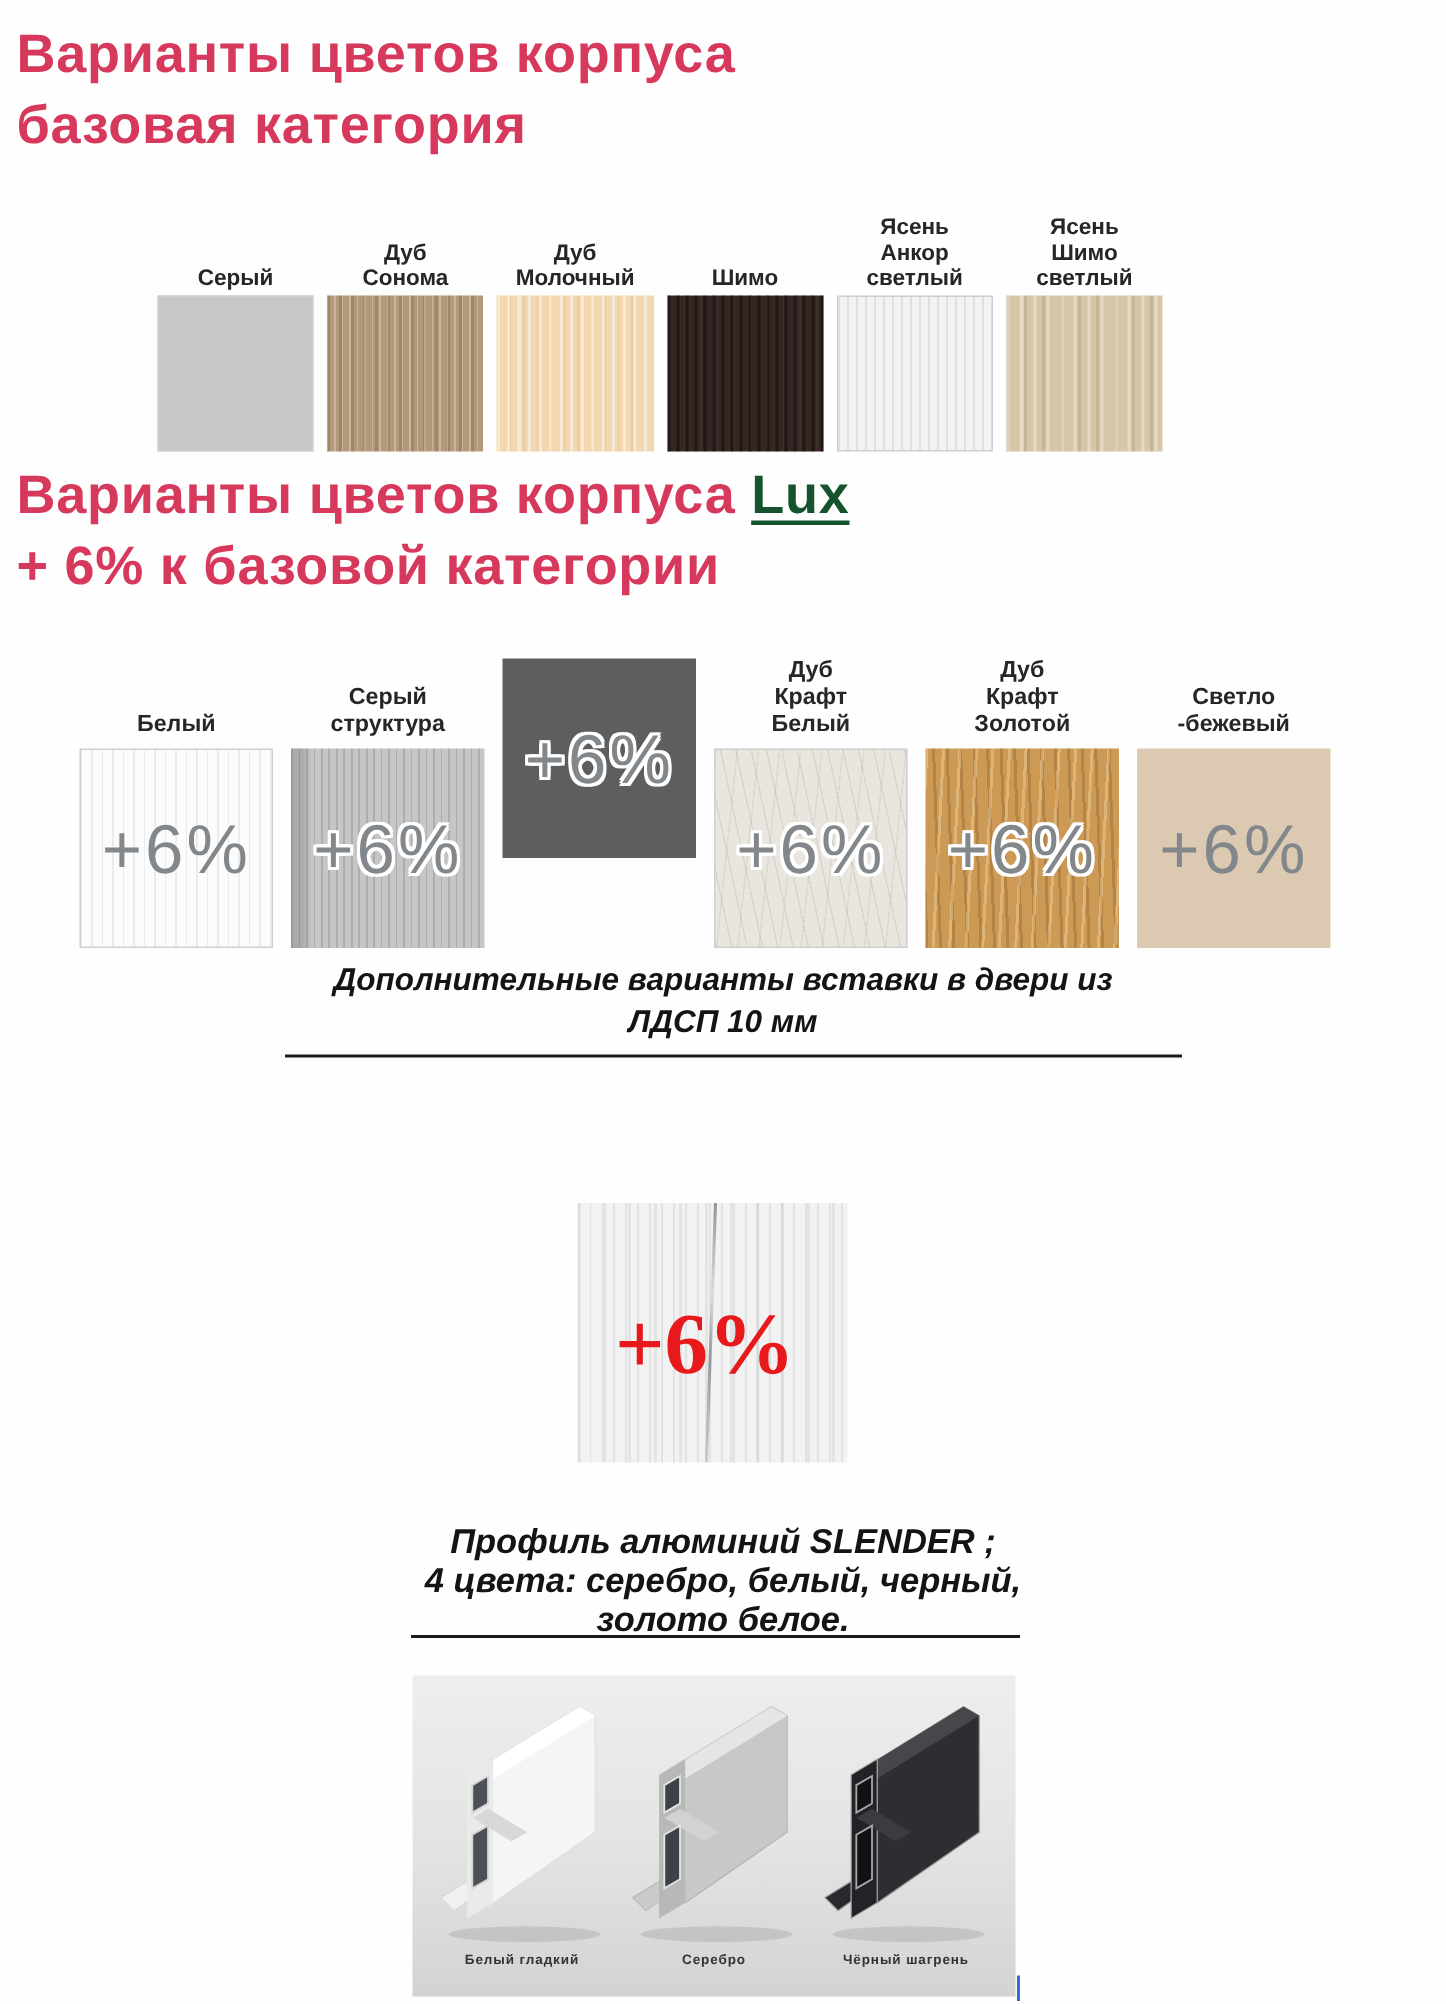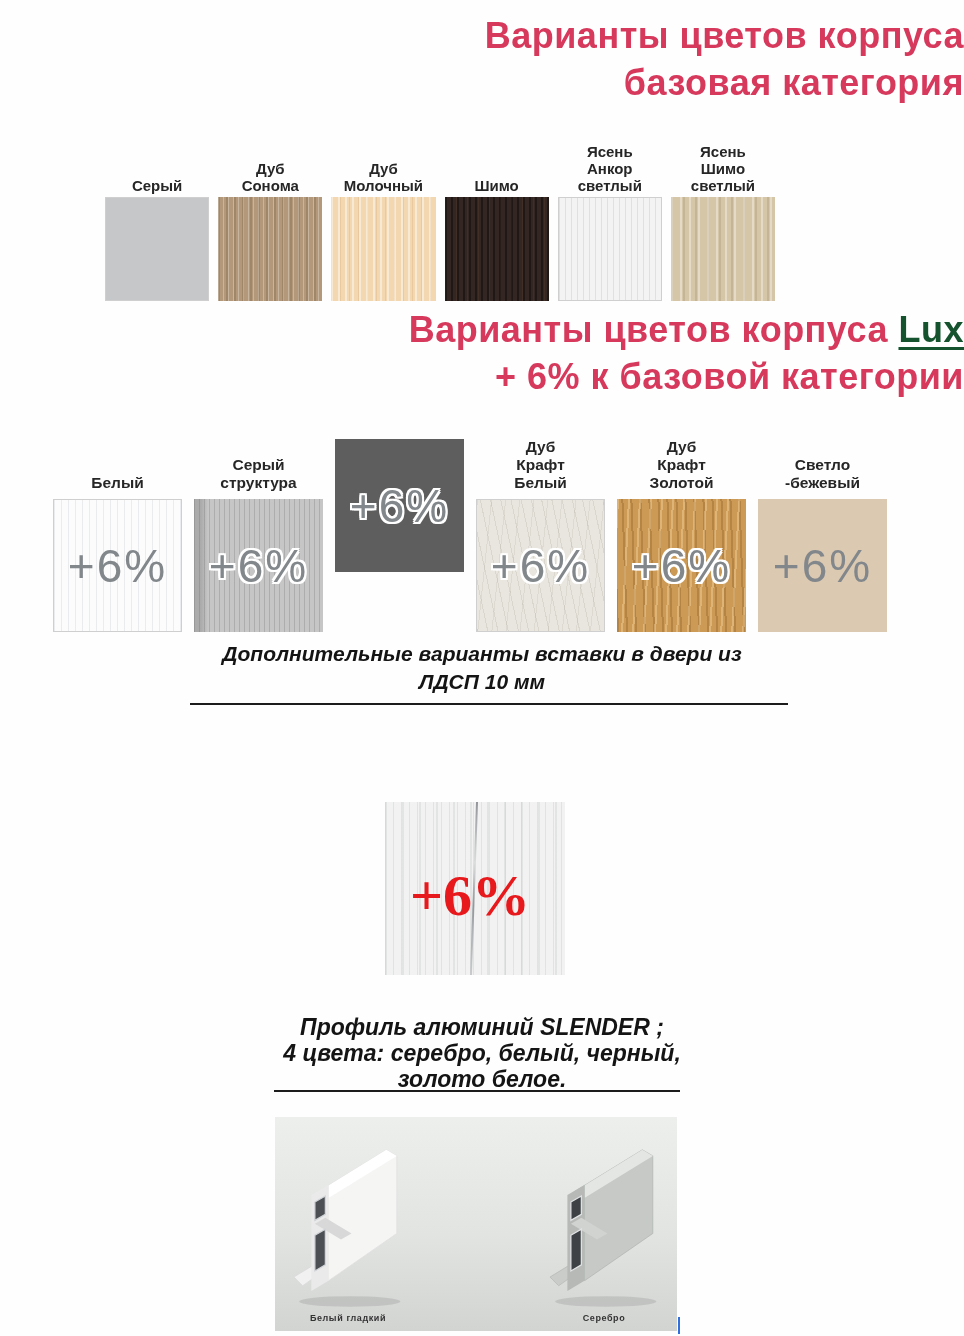--- a/index.html
+++ b/index.html
@@ -4,21 +4,21 @@
 <style>
   html,body { margin:0; padding:0; background:#ffffff; }
   .page {
     position:relative; width:964px; height:1336px; background:#fefefe;
     font-family:"Liberation Sans", sans-serif; overflow:hidden;
   }
   .pre { white-space:pre-line; }
 
   
   .big-title {
-    position:absolute; left:0; right:0; text-align:right;
+    position:absolute; left:11px; right:0; text-align:left;
     font-size:36px; font-weight:bold; line-height:47px; letter-spacing:0.5px;
   }
   .title-1 { top:12px; }
   .title-2 { top:306px; }
   .lux-underline { text-decoration:underline; text-underline-offset:5px; text-decoration-thickness:2.5px; }
 
   
   .swatch-row { position:absolute; display:flex; }
   .row-base { left:105px; top:128px; width:670px; gap:9px; }
   .row-lux  { left:53px;  top:412px; width:834px; gap:12px; }
@@ -106,21 +106,21 @@
   .photo {
     position:absolute; left:275px; top:1117px; width:402px; height:214px;
     background:linear-gradient(180deg, #edefed 0%, #e2e4e2 55%, #d2d4d2 100%);
     display:flex; justify-content:space-between; align-items:flex-end;
     padding:0 10px; box-sizing:border-box;
   }
   .profile-fig { display:flex; flex-direction:column; align-items:center; width:126px; }
   .profile-fig svg { width:122px; height:176px; display:block; }
   .profile-caption {
     font-size:9px; font-weight:bold; color:#333333; letter-spacing:0.6px;
-    margin:2px 0 8px 0; text-align:center;
+    margin:2px 0 20px 0; text-align:center;
   }
   .shadow { fill:rgba(40,40,40,0.12); }
   
   .p-white .plate { fill:#f1f1f1; stroke:#d8d8d8; stroke-width:0.8; }
   .p-white .slab  { fill:#f5f5f4; stroke:#e0e0e0; stroke-width:0.8; }
   .p-white .topface { fill:#ffffff; }
   .p-white .cap   { fill:#eaeaea; }
   .p-white .shelf { fill:#d8d8d8; }
   .p-white .hole  { fill:#4c4f54; stroke:#d2d5d8; stroke-width:1.4; }
   
@@ -268,17 +268,30 @@
         <polygon class="plate" points="8,162 44,140 52,148 18,172"></polygon>
         <polygon class="slab" points="36,64 114,16 126,23 126,112 48,166 36,158"></polygon>
         <polygon class="topface" points="36,64 114,16 126,23 48,71"></polygon>
         <polygon class="cap" points="28,68 48,56 48,166 28,178"></polygon>
         <polygon class="hole" points="32,76 44,69 44,90 32,97"></polygon>
         <polygon class="shelf" points="32,101 44,94 74,112 62,119"></polygon>
         <polygon class="hole" points="32,114 44,107 44,148 32,155"></polygon>
       </svg>
       <div class="profile-caption">Серебро</div>
     </div>
+    <div class="profile-fig p-black">
+      <svg viewBox="0 0 140 200">
+        <ellipse class="shadow" cx="72" cy="190" rx="58" ry="6"></ellipse>
+        <polygon class="plate" points="8,162 44,140 52,148 18,172"></polygon>
+        <polygon class="slab" points="36,64 114,16 126,23 126,112 48,166 36,158"></polygon>
+        <polygon class="topface" points="36,64 114,16 126,23 48,71"></polygon>
+        <polygon class="cap" points="28,68 48,56 48,166 28,178"></polygon>
+        <polygon class="hole" points="32,76 44,69 44,90 32,97"></polygon>
+        <polygon class="shelf" points="32,101 44,94 74,112 62,119"></polygon>
+        <polygon class="hole" points="32,114 44,107 44,148 32,155"></polygon>
+      </svg>
+      <div class="profile-caption">Чёрный шагрень</div>
+    </div>
   </div>
 
   <div class="caret"></div>
 
 </div>
 
 </body></html>

